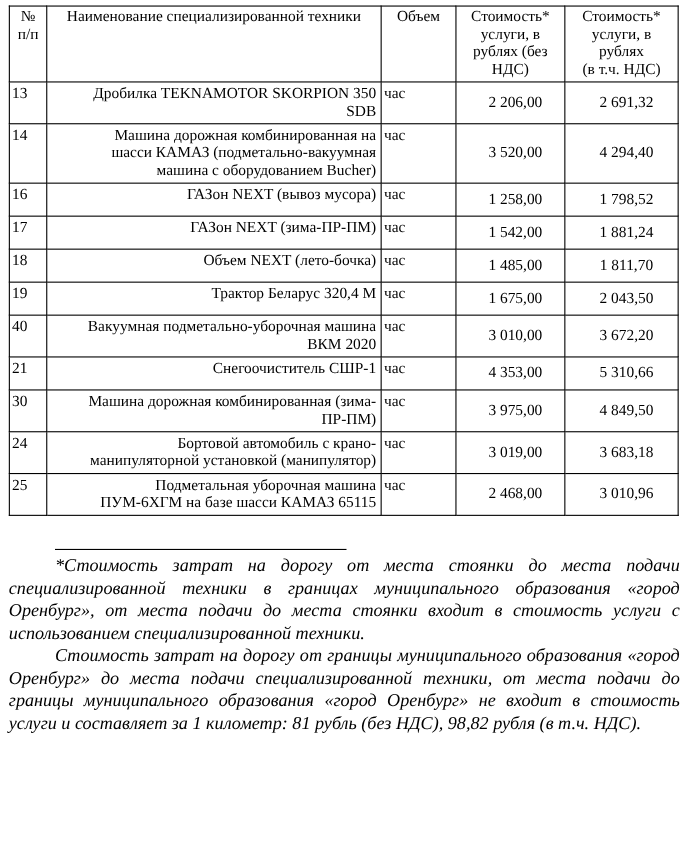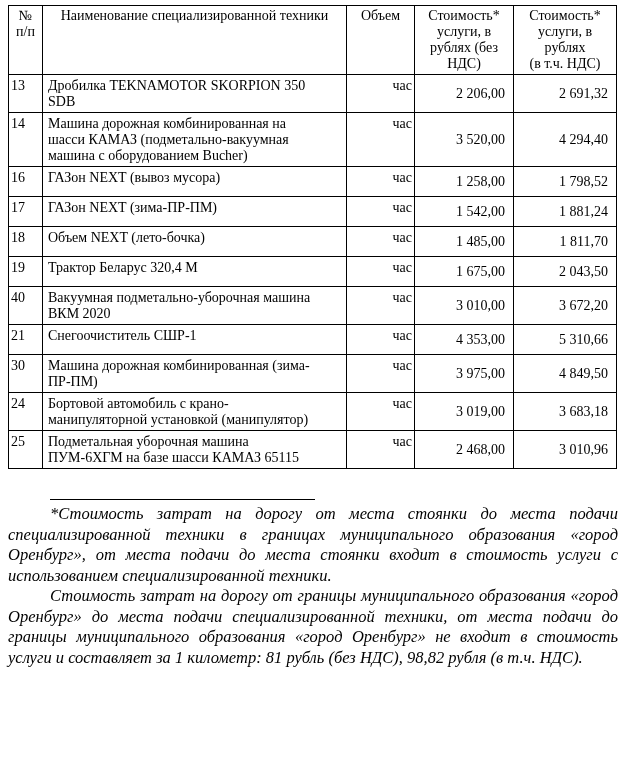--- a/index.html
+++ b/index.html
@@ -33,32 +33,32 @@
     vertical-align: top;
     padding: 2px 2px;
     white-space: pre-line;
   }
   td.c-num {
     text-align: left;
     vertical-align: top;
     padding: 3px 2px 2px 2px;
   }
   td.c-name {
-    text-align: left;
+    text-align: right;
     vertical-align: top;
     padding: 3px 4px 2px 5px;
     white-space: pre-line;
   }
   td.c-unit {
-    text-align: right;
+    text-align: left;
     vertical-align: top;
     padding: 3px 2px 2px 2px;
   }
   td.c-p1, td.c-p2 {
-    text-align: right;
+    text-align: center;
     vertical-align: middle;
     padding: 2px 8px 2px 17px;
   }
   .footnote-rule {
     width: 265px;
     border-top: 1.4px solid #000000;
     margin: 30px 0 4px 42px;
     height: 0;
   }
   p.footnote {

